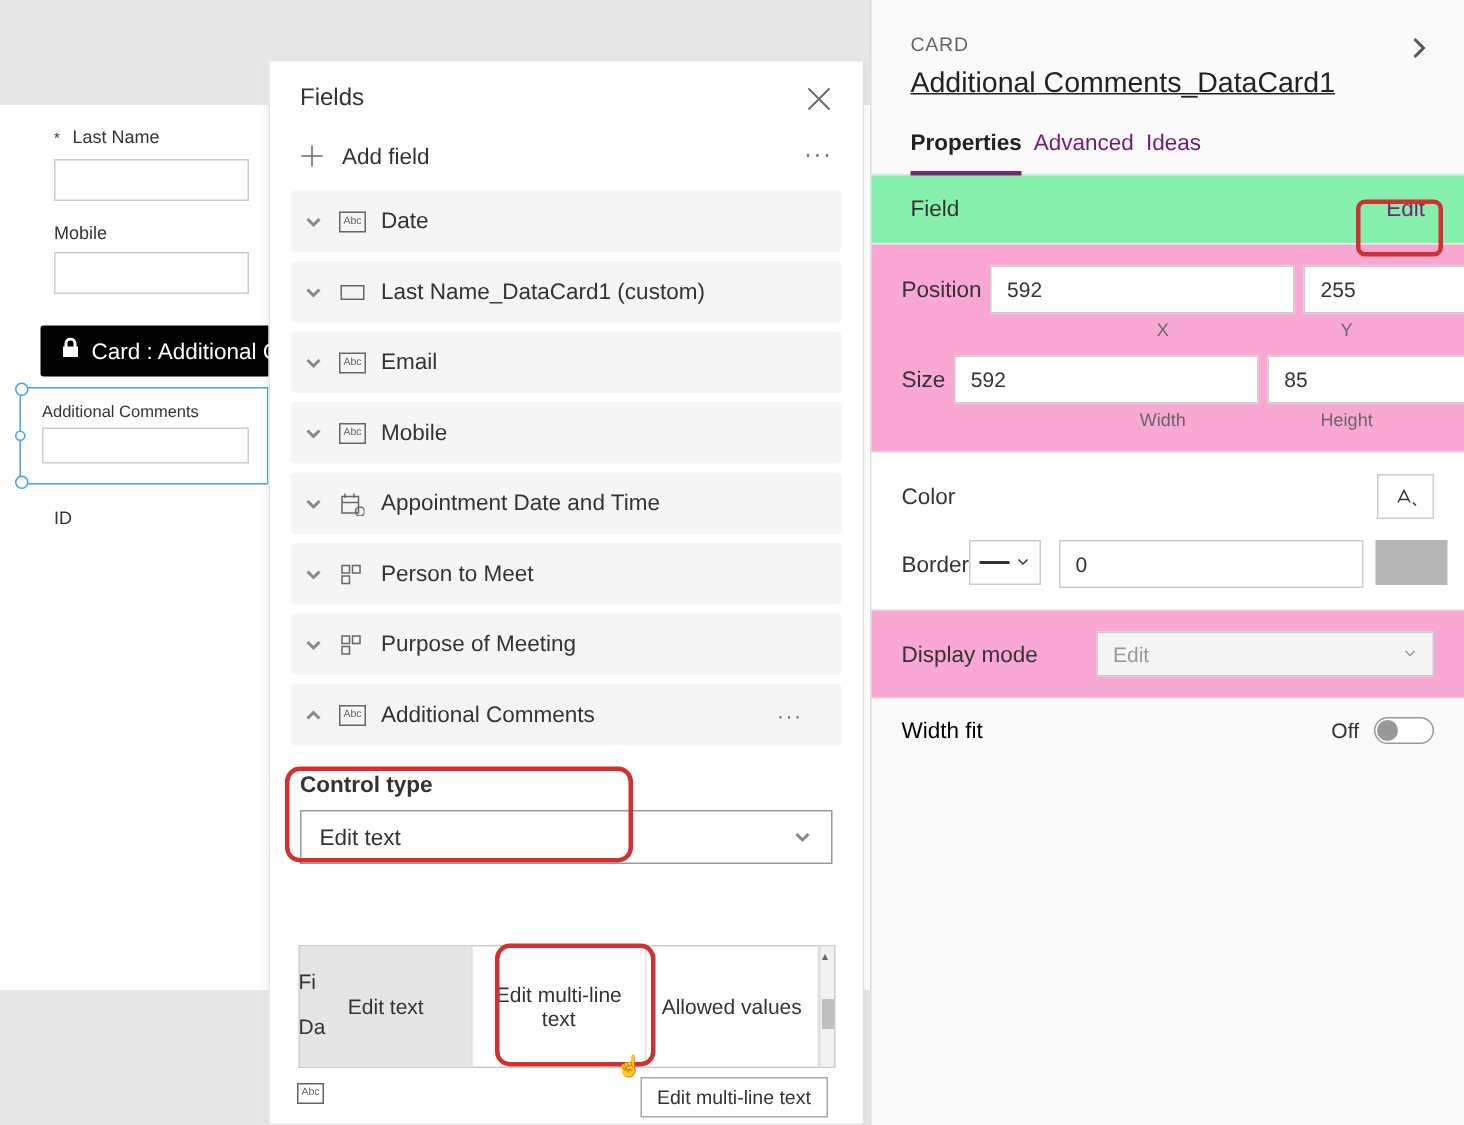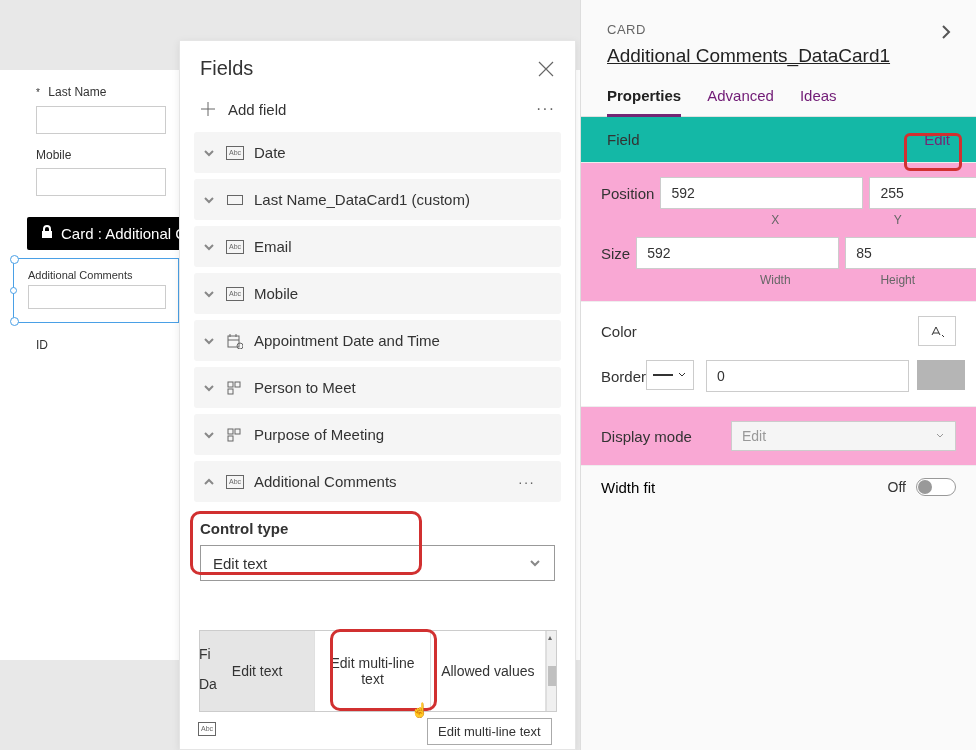--- a/index.html
+++ b/index.html
@@ -22,21 +22,21 @@
 .datacard::before, .datacard::after { content: ""; position: absolute; width: 7px; height: 7px; border: 1px solid #4aa0e6; background: #fff; border-radius: 50%; left: -4px; }
 .datacard::before { top: -4px; }
 .datacard::after { bottom: -4px; }
 .dc-mid { position: absolute; width: 7px; height: 7px; border: 1px solid #4aa0e6; background: #fff; border-radius: 50%; left: -4px; top: 50%; margin-top: -4px; }
 .dc-label { font-size: 11px; color: #333; padding: 10px 14px 4px; }
 .dc-input { margin: 0 14px; width: 138px; height: 24px; border: 1px solid #ccc; background: #fff; }
 
 
 .fields-panel { position: absolute; left: 179px; top: 40px; width: 397px; height: 710px; background: #fff; border: 1px solid #e5e5e5; box-shadow: 0 2px 8px rgba(0,0,0,0.08); }
 .fp-header { display: flex; justify-content: space-between; align-items: center; padding: 16px 20px 10px; }
-.fp-title { font-size: 20px; color: #333; }
+.fp-title { font-size: 16px; color: #333; }
 .fp-close { width: 18px; height: 18px; cursor: pointer; }
 .fp-close svg { width: 18px; height: 18px; stroke: #666; stroke-width: 1.2; }
 .fp-addrow { display: flex; align-items: center; justify-content: space-between; padding: 10px 20px 14px; }
 .fp-add { display: flex; align-items: center; gap: 12px; font-size: 15px; color: #333; cursor: pointer; }
 .fp-add svg { width: 16px; height: 16px; stroke: #666; stroke-width: 1; }
 .fp-dots { font-size: 16px; color: #666; cursor: pointer; letter-spacing: 1px; }
 .fp-list { padding: 0 14px; }
 .field-row { background: #f5f5f5; border-radius: 3px; margin-bottom: 6px; padding: 12px 8px; display: flex; align-items: center; gap: 10px; font-size: 15px; color: #333; cursor: pointer; }
 .field-row.sel { position: relative; }
 .sel-outline { position: absolute; left: 190px; top: 511px; width: 232px; height: 64px; border: 3px solid #d13030; border-radius: 10px; pointer-events: none; }
@@ -66,24 +66,24 @@
 .bottom-labels div { margin-bottom: 14px; }
 .bl-icon { position: absolute; left: 198px; top: 722px; }
 
 
 .props-panel { position: absolute; right: 0; top: 0; width: 396px; height: 750px; background: #fafafa; border-left: 1px solid #ddd; }
 .pp-head { padding: 22px 26px 0; position: relative; }
 .pp-card { font-size: 13px; color: #666; letter-spacing: 0.5px; }
 .pp-name { font-size: 19px; color: #222; margin-top: 8px; text-decoration: underline; }
 .pp-chev { position: absolute; right: 20px; top: 22px; width: 20px; height: 20px; cursor: pointer; }
 .pp-chev svg { width: 20px; height: 20px; stroke: #555; stroke-width: 2; fill: none; }
-.pp-tabs { display: flex; gap: 26px; padding: 20px 26px 0; border-bottom: 1px solid #e0e0e0; }
+.pp-tabs { display: flex; gap: 8px; padding: 20px 26px 0; border-bottom: 1px solid #e0e0e0; }
 .pp-tab { font-size: 15px; color: #701a75; padding-bottom: 10px; cursor: pointer; }
 .pp-tab.active { font-weight: 600; color: #222; border-bottom: 3px solid #742774; margin-bottom: -1px; }
-.pp-row { display: flex; align-items: flex-start; padding: 14px 26px; font-size: 15px; color: #333; border-bottom: 1px solid #eee; background: #14b8a6; }
+.pp-row { display: flex; align-items: flex-start; padding: 14px 26px; font-size: 15px; color: #333; border-bottom: 1px solid #eee; background: #86efac; }
 .pp-row-gray { background: #f9a8d4; }
 .pp-label { flex: 1; }
 .pp-edit { color: #742774; font-size: 15px; cursor: pointer; }
 .edit-outline { position: absolute; right: 14px; top: 133px; width: 58px; height: 38px; border: 3px solid #d13030; border-radius: 6px; pointer-events: none; }
 .pp-section { padding: 14px 20px; border-bottom: 1px solid #eee; }
 .pp-grid { display: flex; align-items: center; gap: 0; }
 .pp-glabel { width: 110px; font-size: 15px; color: #333; }
 .pp-inp { flex: 1; height: 32px; border: 1px solid #ccc; background: #fff; padding: 0 10px; font-size: 14px; color: #333; margin-left: 6px; }
 .pp-sub { display: flex; margin-top: 4px; }
 .pp-sublbl { flex: 1; text-align: center; font-size: 12px; color: #666; margin-left: 6px; }

